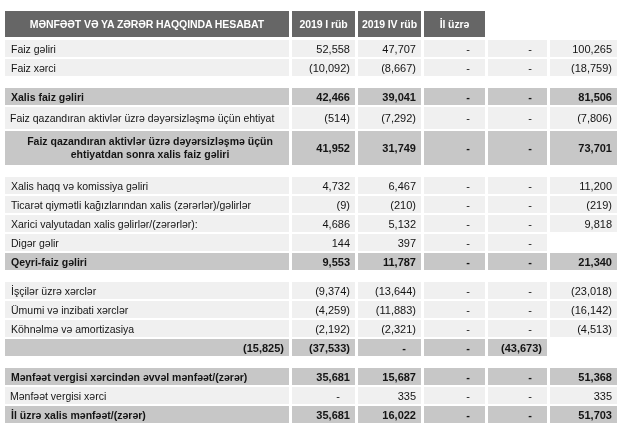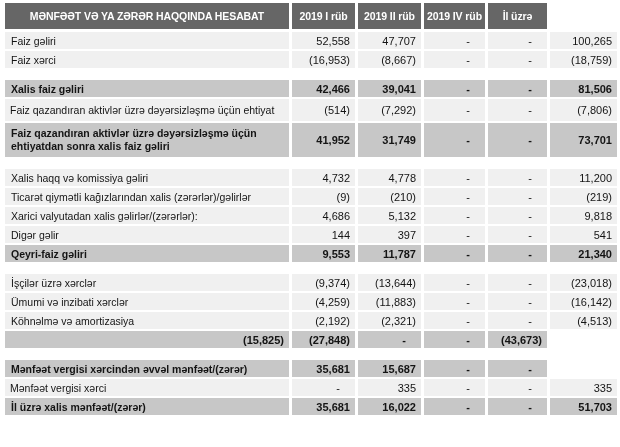--- a/index.html
+++ b/index.html
@@ -30,23 +30,24 @@
     color: #ffffff;
     font-weight: bold;
     font-size: 10.5px;
     height: 26px;
     display: flex;
     align-items: center;
     justify-content: center;
     white-space: nowrap;
     overflow: hidden;
     letter-spacing: -0.1px;
+    margin-top: 8px;
   }
   .section { margin-bottom: 12px; }
-  .row { height: 17px; }
+  .row { height: 17px; text-align: center; }
   .row.tall { height: 22px; }
   .row.wrap { height: 34px; }
   .cell {
     background: var(--row-bg, #f0f0f0);
     display: flex;
     align-items: center;
   }
   .label-cell {
     font-size: 10.5px;
     padding-left: 6px;
@@ -71,37 +72,36 @@
     font-weight: bold;
   }
 </style>
 </head>
 <body>
 
 <div class="report">
   <div class="header-row">
     <div class="header-cell">MƏNFƏƏT VƏ YA ZƏRƏR HAQQINDA HESABAT</div>
     <div class="header-cell">2019 I rüb</div>
-    <div class="header-cell">2019 II rüb</div>
     <div class="header-cell">2019 IV rüb</div>
     <div class="header-cell">İl üzrə</div>
   </div>
   <div id="table-body">
       <div class="section">
         <div class="row">
           <div class="cell label-cell">Faiz gəliri</div>
           <div class="cell num-cell">52,558</div>
           <div class="cell num-cell">47,707</div>
           <div class="cell num-cell dash">-</div>
           <div class="cell num-cell dash">-</div>
           <div class="cell num-cell year">100,265</div>
         </div>
         <div class="row">
           <div class="cell label-cell">Faiz xərci</div>
-          <div class="cell num-cell">(16,953)</div>
+          <div class="cell num-cell">(10,092)</div>
           <div class="cell num-cell">(8,667)</div>
           <div class="cell num-cell dash">-</div>
           <div class="cell num-cell dash">-</div>
           <div class="cell num-cell year">(18,759)</div>
         </div>
       </div>
       <div class="section">
         <div class="row total">
           <div class="cell label-cell">Xalis faiz gəliri</div>
           <div class="cell num-cell">42,466</div>
@@ -124,21 +124,21 @@
           <div class="cell num-cell">31,749</div>
           <div class="cell num-cell dash">-</div>
           <div class="cell num-cell dash">-</div>
           <div class="cell num-cell year">73,701</div>
         </div>
       </div>
       <div class="section">
         <div class="row">
           <div class="cell label-cell">Xalis haqq və komissiya gəliri</div>
           <div class="cell num-cell">4,732</div>
-          <div class="cell num-cell">4,778</div>
+          <div class="cell num-cell">6,467</div>
           <div class="cell num-cell dash">-</div>
           <div class="cell num-cell dash">-</div>
           <div class="cell num-cell year">11,200</div>
         </div>
         <div class="row">
           <div class="cell label-cell">Ticarət qiymətli kağızlarından xalis (zərərlər)/gəlirlər</div>
           <div class="cell num-cell">(9)</div>
           <div class="cell num-cell">(210)</div>
           <div class="cell num-cell dash">-</div>
           <div class="cell num-cell dash">-</div>
@@ -151,21 +151,20 @@
           <div class="cell num-cell dash">-</div>
           <div class="cell num-cell dash">-</div>
           <div class="cell num-cell year">9,818</div>
         </div>
         <div class="row">
           <div class="cell label-cell">Digər gəlir</div>
           <div class="cell num-cell">144</div>
           <div class="cell num-cell">397</div>
           <div class="cell num-cell dash">-</div>
           <div class="cell num-cell dash">-</div>
-          <div class="cell num-cell year">541</div>
         </div>
         <div class="row total">
           <div class="cell label-cell">Qeyri-faiz gəliri</div>
           <div class="cell num-cell">9,553</div>
           <div class="cell num-cell">11,787</div>
           <div class="cell num-cell dash">-</div>
           <div class="cell num-cell dash">-</div>
           <div class="cell num-cell year">21,340</div>
         </div>
       </div>
@@ -189,33 +188,34 @@
         <div class="row">
           <div class="cell label-cell">Köhnəlmə və amortizasiya</div>
           <div class="cell num-cell">(2,192)</div>
           <div class="cell num-cell">(2,321)</div>
           <div class="cell num-cell dash">-</div>
           <div class="cell num-cell dash">-</div>
           <div class="cell num-cell year">(4,513)</div>
         </div>
         <div class="row total">
           <div class="cell num-cell">(15,825)</div>
-          <div class="cell num-cell">(27,848)</div>
+          <div class="cell num-cell">(37,533)</div>
           <div class="cell num-cell dash">-</div>
           <div class="cell num-cell dash">-</div>
           <div class="cell num-cell year">(43,673)</div>
         </div>
       </div>
       <div class="section">
         <div class="row total">
           <div class="cell label-cell">Mənfəət vergisi xərcindən əvvəl mənfəət/(zərər)</div>
           <div class="cell num-cell">35,681</div>
           <div class="cell num-cell">15,687</div>
           <div class="cell num-cell dash">-</div>
           <div class="cell num-cell dash">-</div>
+          <div class="cell num-cell year">51,368</div>
         </div>
         <div class="row">
           <div class="cell label-cell indent">Mənfəət vergisi xərci</div>
           <div class="cell num-cell dash">-</div>
           <div class="cell num-cell">335</div>
           <div class="cell num-cell dash">-</div>
           <div class="cell num-cell dash">-</div>
           <div class="cell num-cell year">335</div>
         </div>
         <div class="row total">

